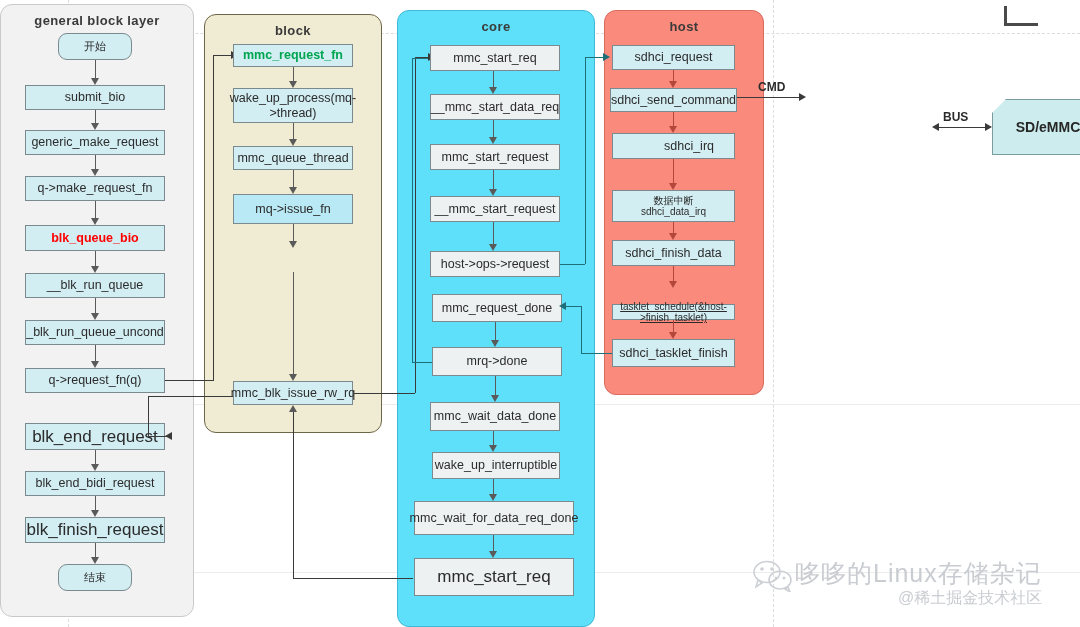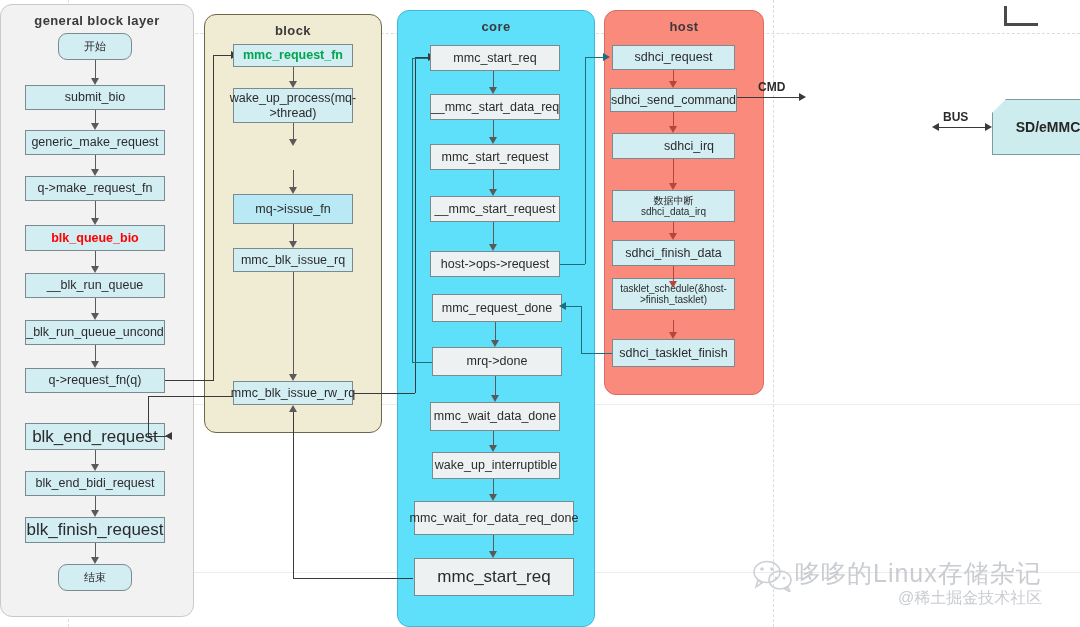--- a/index.html
+++ b/index.html
@@ -144,22 +144,22 @@
   <div class="ln h dark" style="left:213px;top:55px;width:20px;"></div>
   <div class="arw right dark" style="left:231px;top:51px;"></div>
 
   <div class="ln h dark" style="left:148px;top:396px;width:100px;"></div>
   <div class="ln v dark" style="left:148px;top:396px;height:40px;"></div>
   <div class="ln h dark" style="left:148px;top:436px;width:20px;"></div>
   <div class="arw left dark" style="left:165px;top:432px;"></div>
 
   <div class="node green-text" style="left:233px;top:44px;width:120px;height:23px;">mmc_request_fn</div>
   <div class="node" style="left:233px;top:88px;width:120px;height:35px;">wake_up_process(mq-&gt;thread)</div>
+  <div class="node" style="left:233px;top:146px;width:120px;height:24px;">mmc_queue_thread</div>
   <div class="node accent" style="left:233px;top:194px;width:120px;height:30px;">mq-&gt;issue_fn</div>
-  <div class="node" style="left:233px;top:248px;width:120px;height:24px;">mmc_blk_issue_rq</div>
   <div class="node" style="left:233px;top:381px;width:120px;height:24px;">mmc_blk_issue_rw_rq</div>
 
   <div class="ln v" style="left:293px;top:67px;height:14px;"></div>
   <div class="arw down" style="left:289px;top:81px;"></div>
   <div class="ln v" style="left:293px;top:123px;height:16px;"></div>
   <div class="arw down" style="left:289px;top:139px;"></div>
   <div class="ln v" style="left:293px;top:170px;height:17px;"></div>
   <div class="arw down" style="left:289px;top:187px;"></div>
   <div class="ln v" style="left:293px;top:224px;height:17px;"></div>
   <div class="arw down" style="left:289px;top:241px;"></div>
@@ -221,21 +221,21 @@
   <div class="arw left teal" style="left:559px;top:302px;"></div>
 
   <div class="node" style="left:612px;top:45px;width:123px;height:25px;">sdhci_request</div>
   <div class="node" style="left:610px;top:88px;width:127px;height:24px;">sdhci_send_command</div>
   <div class="node" style="left:612px;top:133px;width:123px;height:26px;padding-left:35px;">sdhci_irq</div>
   <div class="node small" style="left:612px;top:190px;width:123px;height:32px;flex-direction:column;justify-content:center;">
     <span>数据中断</span>
     <span>sdhci_data_irq</span>
   </div>
   <div class="node" style="left:612px;top:240px;width:123px;height:26px;">sdhci_finish_data</div>
-  <div class="node small" style="left:612px;top:278px;width:123px;height:32px;">tasklet_schedule(&amp;host-&gt;finish_tasklet)</div>
+  <div class="node small" style="left:612px;top:304px;width:123px;height:16px;text-decoration:underline;">tasklet_schedule(&amp;host-&gt;finish_tasklet)</div>
   <div class="node" style="left:612px;top:339px;width:123px;height:28px;">sdhci_tasklet_finish</div>
 
   <div class="ln v red" style="left:673px;top:70px;height:11px;"></div>
   <div class="arw down red" style="left:669px;top:81px;"></div>
   <div class="ln v red" style="left:673px;top:112px;height:14px;"></div>
   <div class="arw down red" style="left:669px;top:126px;"></div>
   <div class="ln v red" style="left:673px;top:159px;height:24px;"></div>
   <div class="arw down red" style="left:669px;top:183px;"></div>
   <div class="ln v red" style="left:673px;top:222px;height:11px;"></div>
   <div class="arw down red" style="left:669px;top:233px;"></div>

